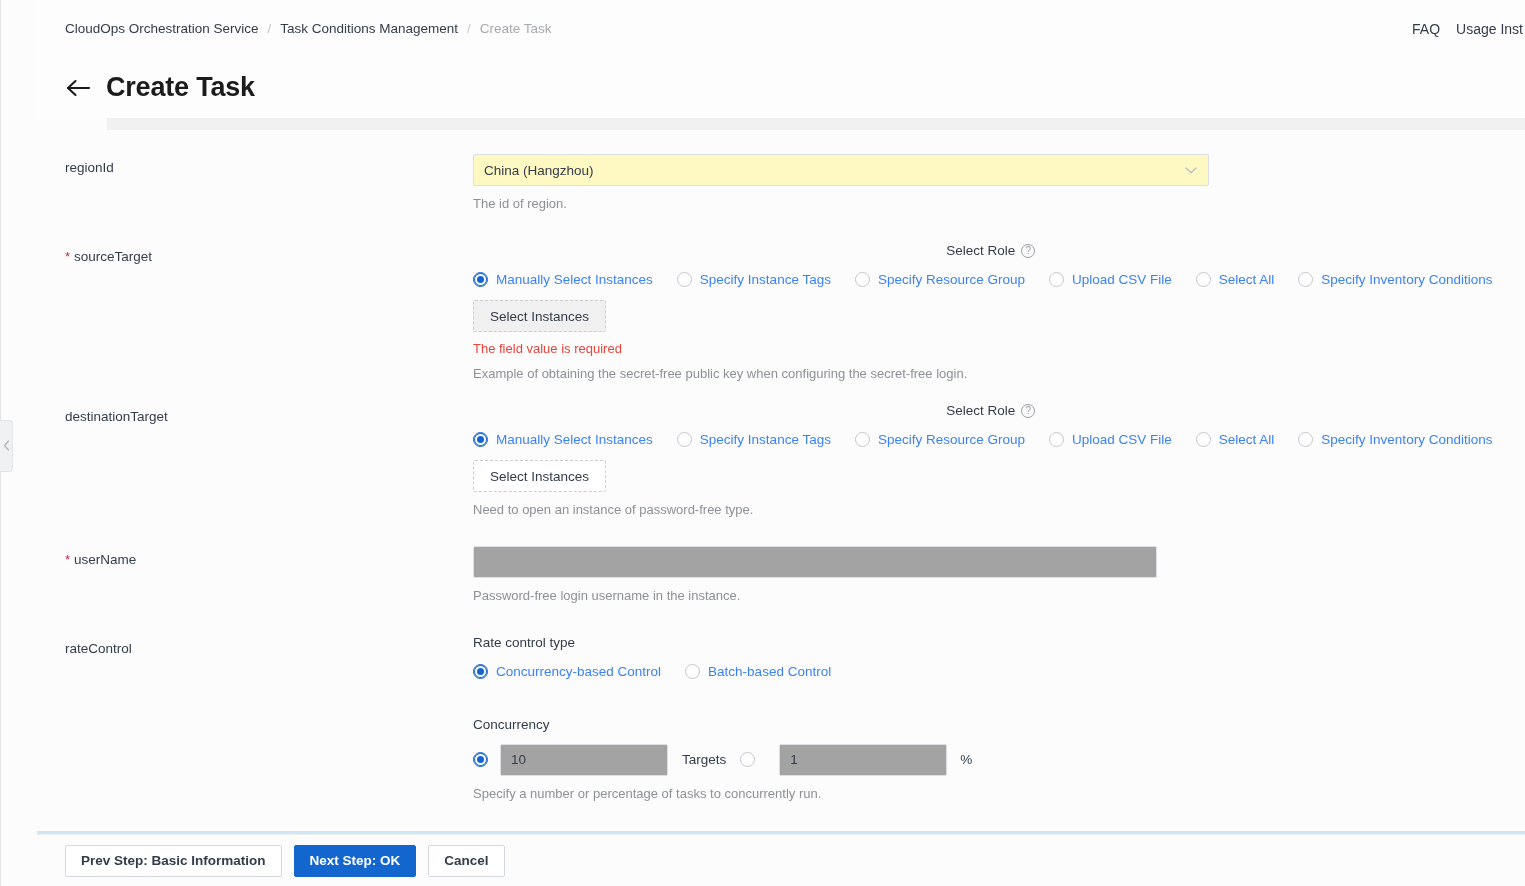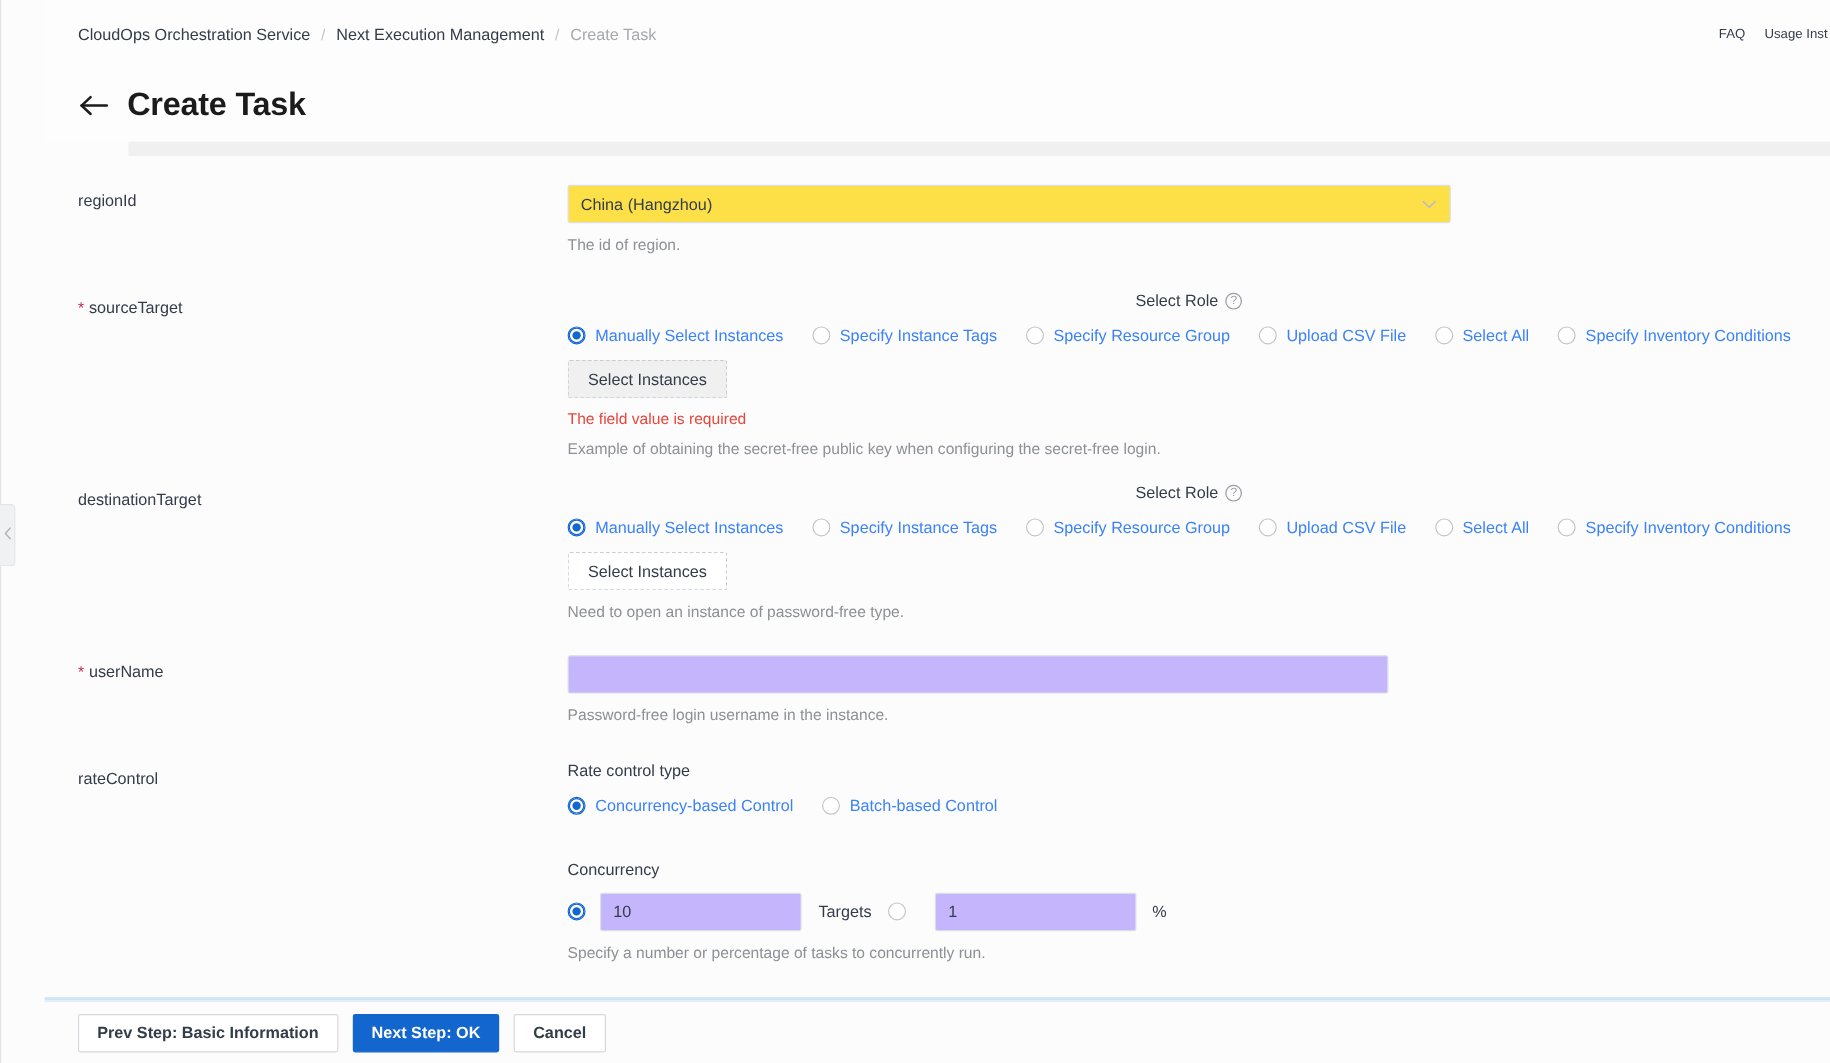--- a/index.html
+++ b/index.html
@@ -26,21 +26,21 @@
     display: flex; align-items: center;
     padding: 0 18px 0 28px;
     position: relative;
   }
   .crumbs { display: flex; align-items: center; font-size: 13.5px; color: #333c49; }
   .crumb { color: #333c49; }
   .crumb.muted { color: #a6a9ad; }
   .crumb-sep { color: #c2c5c9; margin: 0 9px; font-size: 13px; }
   .toplinks {
     position: absolute; right: 0px; top: 50%; transform: translateY(-50%);
-    display: flex; gap: 16px; font-size: 11px; color: #333c49;
+    display: flex; gap: 16px; font-size: 14px; color: #333c49;
     padding-right: 2px;
   }
   .toplinks span { white-space: nowrap; }
 
   
   .titlebar {
     flex: 0 0 61px; height: 61px;
     display: flex; align-items: center;
     padding: 0 28px;
     background: #fdfdfd;
@@ -72,34 +72,34 @@
   .req { color: #c7254e; margin-right: 4px; font-size: 13px; }
   .row-field { flex: 1 1 auto; padding-right: 30px; }
 
   .helper { font-size: 13px; color: #8d9096; margin-top: 9px; line-height: 1.4; }
   .error { font-size: 13px; color: #e8453c; margin-top: 9px; }
   .sublabel { font-size: 13.5px; color: #333c49; display: flex; align-items: center; gap: 6px; justify-content: center; }
 
   
   .select {
     width: 736px; height: 32px;
-    border: 1px solid #dcdee3; background: #fde047;
+    border: 1px solid #dcdee3; background: #fef9c3;
     border-radius: 2px;
     display: flex; align-items: center;
     padding: 0 10px; font-size: 13.5px; color: #333c49;
     position: relative; cursor: pointer;
   }
   .select .chev {
     position: absolute; right: 11px; top: 50%; transform: translateY(-50%);
     color: #b9bcc1;
   }
 
   
   .input {
-    height: 32px; border: 1px solid #dcdee3; background: #c4b5fd;
+    height: 32px; border: 1px solid #dcdee3; background: #a3a3a3;
     border-radius: 2px; padding: 0 10px;
     font-size: 13.5px; color: #333c49;
     font-family: "Liberation Sans", sans-serif;
     outline: none;
   }
   .input-username { width: 684px; }
   .input-num { width: 168px; }
 
   
   .radio-row { display: flex; align-items: center; flex-wrap: nowrap; margin-top: 14px; }
@@ -187,21 +187,21 @@
 </style>
 </head>
 <body>
 
 <div class="page">
 
   <div class="topbar">
     <div class="crumbs">
       <span class="crumb">CloudOps Orchestration Service</span>
       <span class="crumb-sep">/</span>
-      <span class="crumb">Next Execution Management</span>
+      <span class="crumb">Task Conditions Management</span>
       <span class="crumb-sep">/</span>
       <span class="crumb muted">Create Task</span>
     </div>
     <div class="toplinks">
       <span>FAQ</span>
       <span>Usage Inst</span>
     </div>
   </div>
 
   <div class="titlebar">

